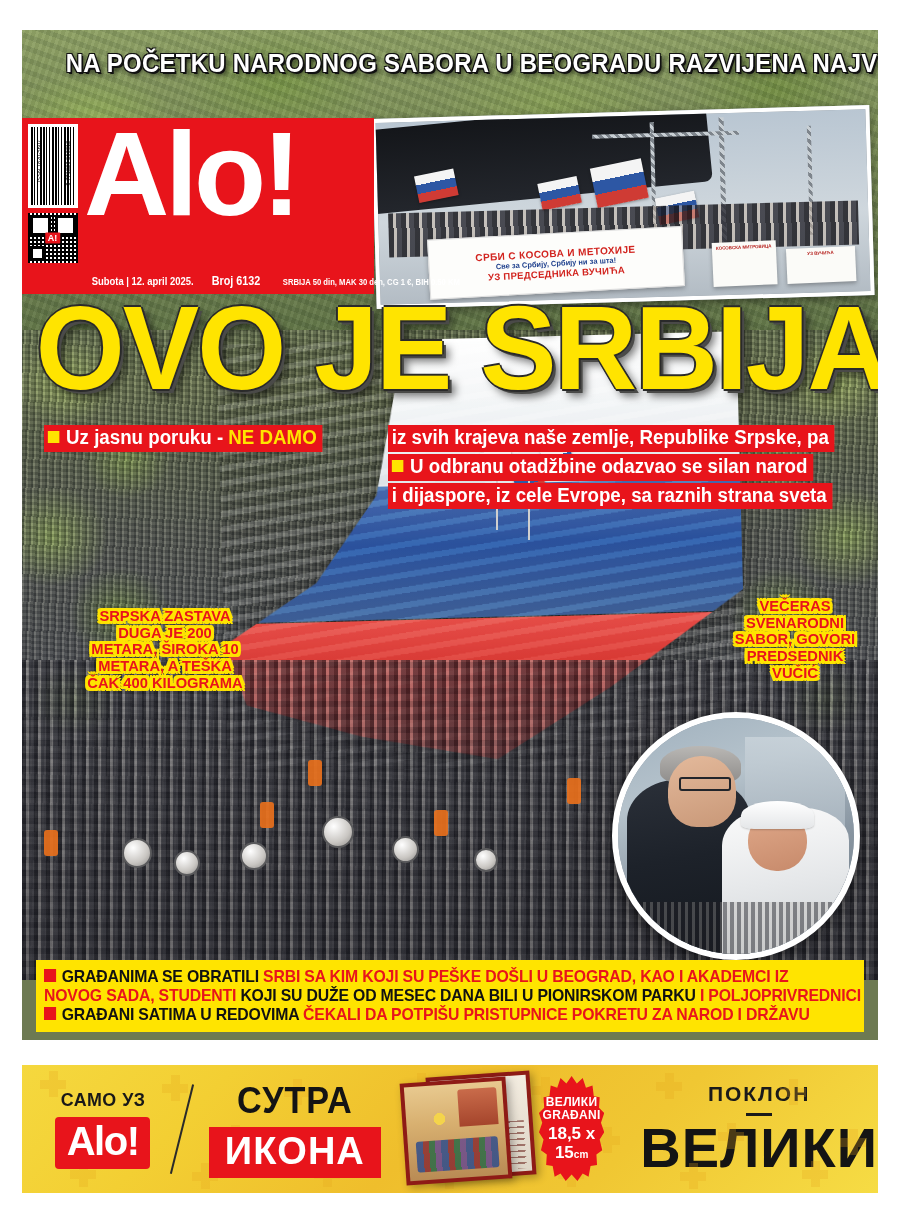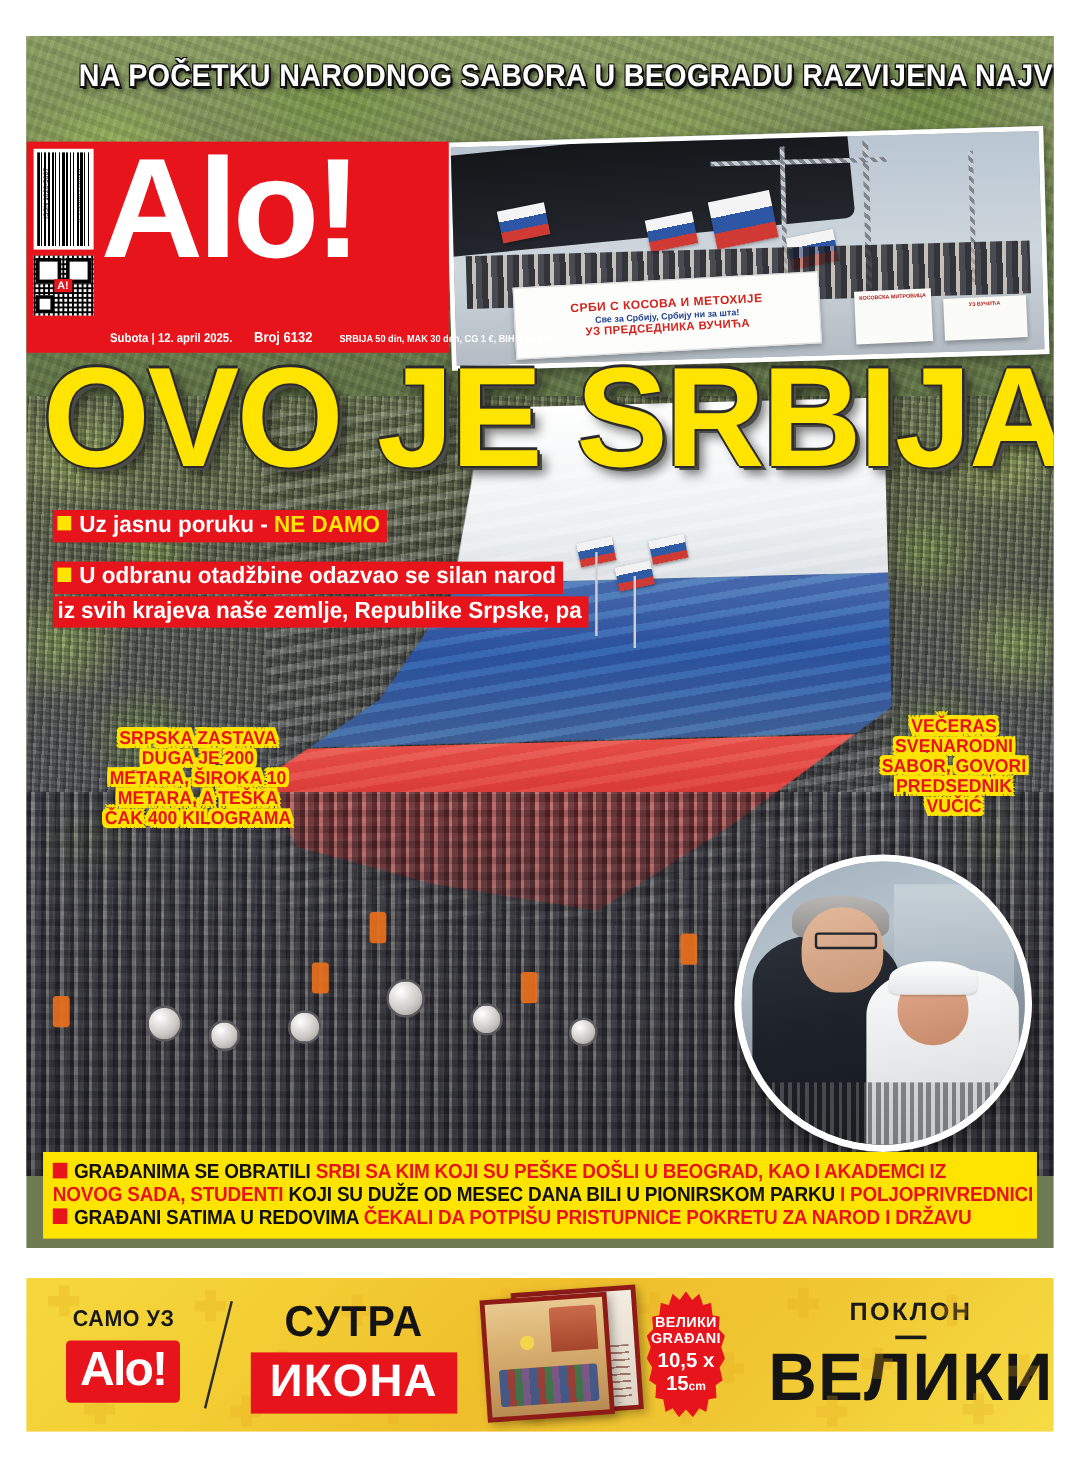--- a/index.html
+++ b/index.html
@@ -247,21 +247,21 @@
     transform: scaleX(.97);
     text-shadow:
       -2px 0 0 #2a2a2a, 2px 0 0 #2a2a2a, 0 -2px 0 #2a2a2a, 0 2px 0 #2a2a2a,
       4px 4px 0 #4a4a48, 7px 7px 9px rgba(0,0,0,.55);
     white-space:nowrap;
   }
 
   
   .subheads {
     position:absolute; left:22px; right:14px; top:395px;
-    display:flex; gap:14px; z-index:7;flex-direction:column;
+    display:flex; gap:14px; z-index:7;
   }
   .sh-col { flex:0 0 auto; }
   .sh-col.left { width:330px; }
   .sh-col.right { flex:1; }
   .sh-line {
     display:inline-block;
     background:#e8141b;
     color:#fff;
     font-family:"Liberation Sans Narrow","Liberation Sans",sans-serif;
     font-weight:bold;
@@ -558,22 +558,23 @@
 
     <div class="headline">
       <span class="h">OVO JE SRBIJA!</span>
     </div>
 
     <div class="subheads">
       <div class="sh-col left">
         <div><span class="sh-line"><span class="bullet"></span><span>Uz jasnu poruku - </span><span class="hi">NE DAMO</span></span></div>
       </div>
       <div class="sh-col right">
+        <div><span class="sh-line"><span>iz svih krajeva naše zemlje, Republike Srpske, pa</span></span></div>
         <div><span class="sh-line"><span class="bullet"></span><span>U odbranu otadžbine odazvao se silan narod</span></span></div>
-        <div><span class="sh-line"><span>iz svih krajeva naše zemlje, Republike Srpske, pa</span></span></div>
+        <div><span class="sh-line"><span>i dijaspore, iz cele Evrope, sa raznih strana sveta</span></span></div>
       </div>
     </div>
 
     <div class="callout left">SRPSKA ZASTAVA DUGA JE 200 METARA, ŠIROKA 10 METARA, A TEŠKA ČAK 400 KILOGRAMA</div>
     <div class="callout right">VEČERAS SVENARODNI SABOR, GOVORI PREDSEDNIK VUČIĆ</div>
 
     <div class="circle-inset">
       <div class="ci-bg"></div>
       <div class="ci-bldg"></div>
       <div class="ci-man-left"></div>
@@ -652,21 +653,21 @@
       <div class="ad-icon-card">
         <div class="ad-icon-img"></div>
       </div>
     </div>
 
     <div class="ad-badge">
       <div class="ad-badge-shape"></div>
       <div class="ad-badge-txt">
         <div class="ad-badge-t1">ВЕЛИКИ</div>
         <div class="ad-badge-t2">GRAĐANI</div>
-        <div class="ad-badge-t3"><span>10,5 x 15</span><small>cm</small></div>
+        <div class="ad-badge-t3"><span>18,5 x 15</span><small>cm</small></div>
       </div>
     </div>
 
     <div class="ad-right">
       <div class="ad-ikona">ПОКЛОН</div>
       <div class="ad-dash"></div>
       <div class="ad-cveti">ВЕЛИКИ</div>
     </div>
   </div>
 

